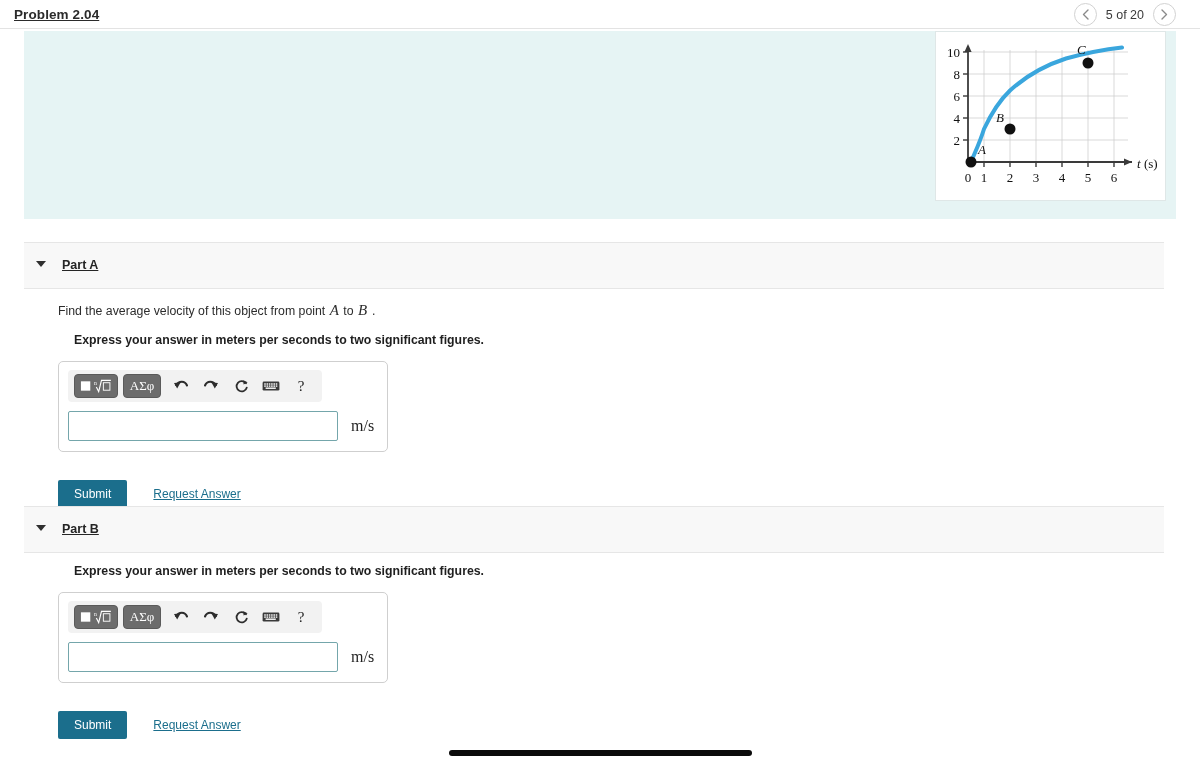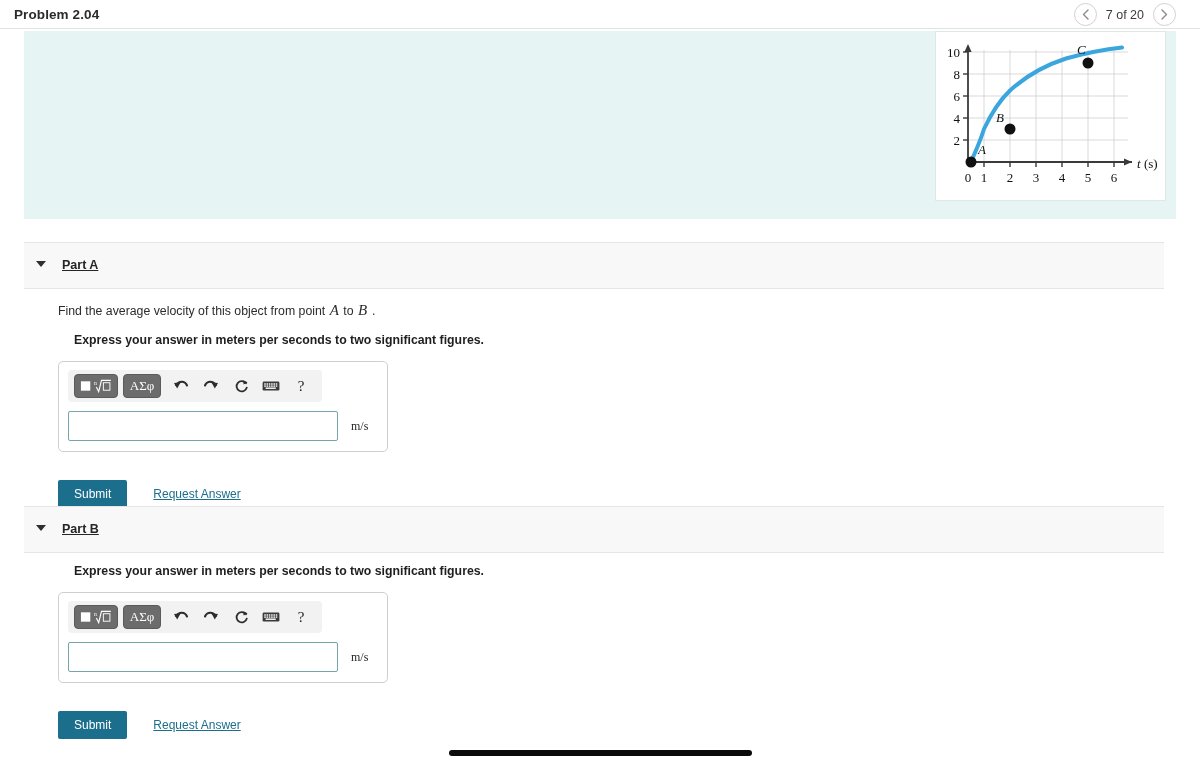--- a/index.html
+++ b/index.html
@@ -14,20 +14,21 @@
   
   .topbar {
     position: absolute; left: 0; top: 0; width: 1200px; height: 29px;
     background: #ffffff;
     border-bottom: 1px solid #e3e3e3;
   }
   .problem-title {
     position: absolute; left: 14px; top: 7px;
     font-size: 13.5px; font-weight: bold; color: #2b2b2b;
     letter-spacing: .1px;
+    text-decoration: underline;
   }
   .pager {
     position: absolute; right: 24px; top: 3px;
     display: flex; align-items: center; gap: 9px;
   }
   .pager-btn {
     width: 23px; height: 23px; border-radius: 50%;
     border: 1px solid #d2d2d2; background: #fff;
     display: flex; align-items: center; justify-content: center;
     color: #8a8a8a; font-size: 11px; line-height: 1;
@@ -135,21 +136,21 @@
     border-radius: 2px;
     background: #fff;
     outline: none;
     font-size: 13px;
     padding: 0 6px;
     font-family: "Liberation Serif", serif;
   }
   .unit {
     margin-left: 13px;
     font-family: "Liberation Serif", serif;
-    font-size: 12px; color: #1f1f1f; text-align: center;
+    font-size: 16px; color: #1f1f1f; text-align: center;
   }
 
   .action-row { margin-top: 28px; display: flex; align-items: center; }
   .submit-btn {
     background: #1b6e8c;
     color: #ffffff;
     border: none;
     border-radius: 2px;
     font-size: 12px;
     padding: 7px 16px;
@@ -182,21 +183,21 @@
 
 <div class="topbar">
   <div class="problem-title">Problem 2.04</div>
 
   <div class="pager">
     <div class="pager-btn">
       <svg width="7" height="11" viewBox="0 0 7 11">
         <path d="M6 1 L1.5 5.5 L6 10" stroke="#8a8a8a" stroke-width="1.4" fill="none" stroke-linecap="round" stroke-linejoin="round"></path>
       </svg>
     </div>
-    <div class="pager-label">7 of 20</div>
+    <div class="pager-label">5 of 20</div>
     <div class="pager-btn">
       <svg width="7" height="11" viewBox="0 0 7 11">
         <path d="M1 1 L5.5 5.5 L1 10" stroke="#8a8a8a" stroke-width="1.4" fill="none" stroke-linecap="round" stroke-linejoin="round"></path>
       </svg>
     </div>
   </div>
 </div>
 
 <div class="problem-panel">
   <div class="figure-wrap">

